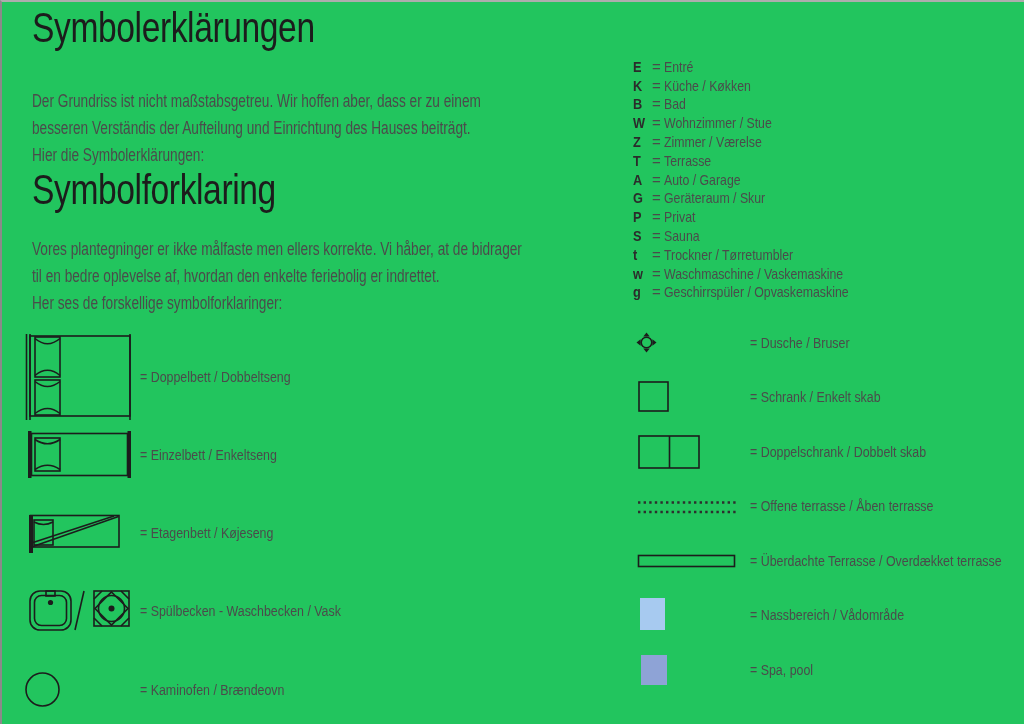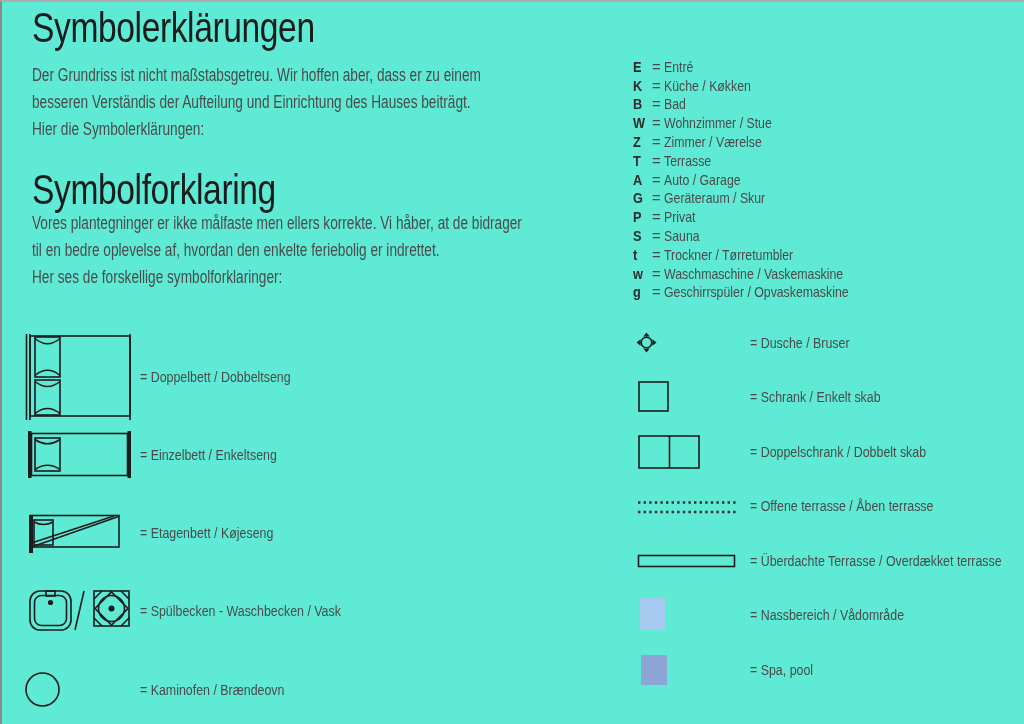--- a/index.html
+++ b/index.html
@@ -1,22 +1,22 @@
 <!DOCTYPE html>
 <html><head>
 <meta charset="utf-8">
 <style>
   html,body{margin:0;padding:0;background:#ffffff;}
   body{width:1024px;height:724px;overflow:hidden;
        font-family:"Liberation Sans",sans-serif;}
-  .page{position:relative;width:1024px;height:724px;background:#5eead4;
+  .page{position:relative;width:1024px;height:724px;background:#22c55e;
         box-sizing:border-box;border-top:2px solid #adadad;border-left:2px solid #8a8a8a;}
   .h-title{position:absolute;margin:0;font-size:42px;font-weight:400;color:#1c1c1c;
         letter-spacing:-0.5px;white-space:nowrap;transform:scaleX(0.80);transform-origin:0 0;}
-  .para{position:absolute;left:30px;color:#4b4b4b;font-size:17.5px;line-height:27px;}
+  .para{position:absolute;left:30px;color:#4b4b4b;font-size:17.5px;line-height:27px;margin-top:26px;}
   .para .line{transform:scaleX(0.78);transform-origin:0 50%;white-space:nowrap;}
   .abbr-list{position:absolute;left:631px;top:55px;font-size:15px;}
   .abbr-row{display:flex;align-items:center;height:18.8px;}
   .abbr-letter{width:19px;font-weight:bold;color:#2b2b2b;
         transform:scaleX(0.85);transform-origin:0 50%;}
   .abbr-eq{width:12px;color:#4b4b4b;}
   .abbr-label{color:#4b4b4b;white-space:nowrap;transform:scaleX(0.82);transform-origin:0 50%;}
   .sym-label{position:absolute;color:#4b4b4b;font-size:15.5px;white-space:nowrap;
         transform:translateY(-50%) scaleX(0.80);transform-origin:0 50%;}
   .icon{position:absolute;}

